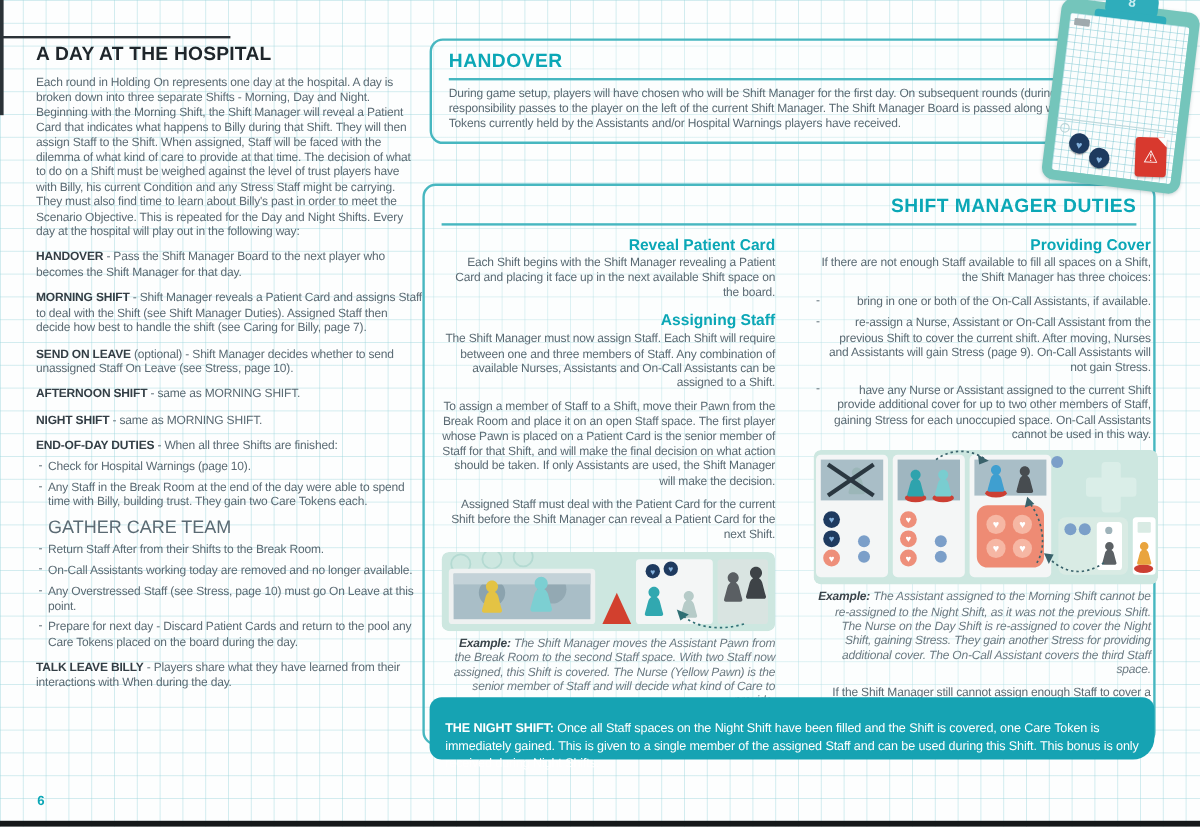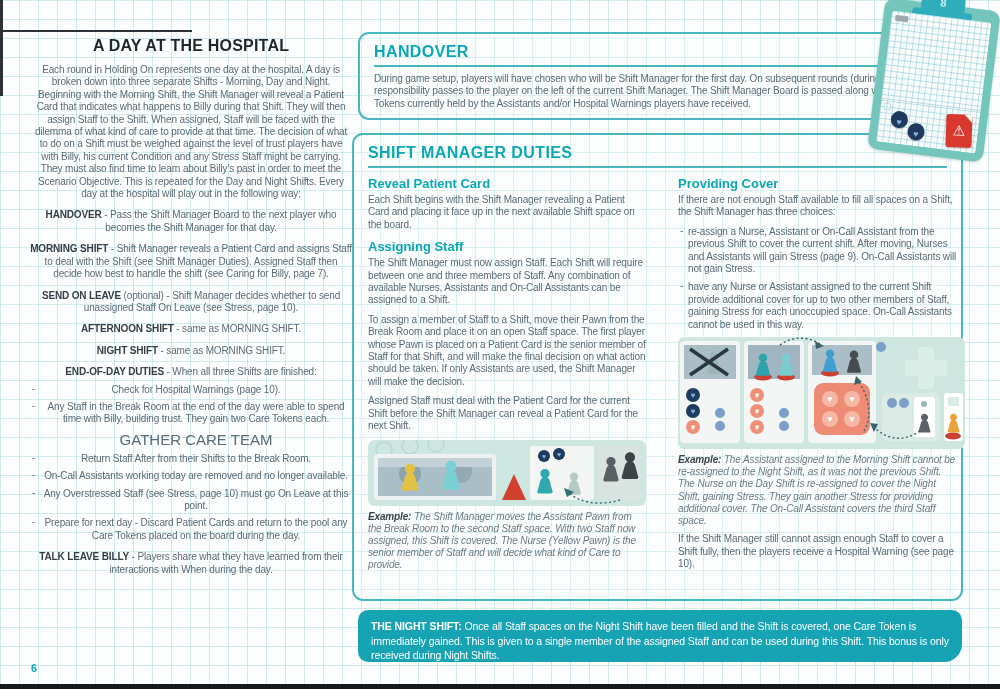--- a/index.html
+++ b/index.html
@@ -13,49 +13,49 @@
     position:relative; width:1000px; height:689px;
     background-color:#fdfefe;
     background-image:
       linear-gradient(rgba(158,214,221,.45) 1px, transparent 1px),
       linear-gradient(90deg, rgba(158,214,221,.45) 1px, transparent 1px);
     background-size:19px 19px;
   }
   
   .edge-left{ position:absolute; left:0; top:0; width:3px; height:96px; background:#2b3237; }
   .title-rule{ position:absolute; left:0; top:30px; width:192px; height:2px; background:#2b3237; }
-  .left-col{ position:absolute; left:30px; top:37px; width:322px; color:#5a6a73;text-align:center; }
+  .left-col{ position:absolute; left:30px; top:37px; width:322px; color:#5a6a73; }
   h1{ font-size:16px; font-weight:bold; color:#1f262b; letter-spacing:.2px; margin-bottom:9px; }
   .body{ font-size:10px; line-height:12.4px; letter-spacing:-0.15px; color:#5a6a73; }
   .entry{ margin-top:9px; }
   .lbl{ font-weight:bold; color:#333e45; }
   .bullets{ margin-top:2px; }
   .bullet{ position:relative; padding-left:10px; margin-top:5px; }
   .bullet::before{ content:"-"; position:absolute; left:2px; top:-1px; color:#5a6a73; }
   .subhead{ font-size:15px; letter-spacing:0; color:#5a6a73; margin-top:5px; padding-left:10px; }
   .pagenum{ position:absolute; left:31px; top:662px; font-size:11px; font-weight:bold; color:#0ba7b6; }
   .bottom-bar{ position:absolute; left:0; top:684px; width:1000px; height:5px; background:#15181a; }
   
   .box{ position:absolute; border:2px solid #47b7c0; border-radius:11px; background:rgba(253,254,254,.25); padding:7px 14px 10px; }
   .box h2{ font-size:16px; font-weight:bold; color:#0ba7b6; letter-spacing:.4px; padding:2px 0 4px; border-bottom:2px solid #47b7c0; margin:0 0 6px; }
   .handover{ left:358px; top:32px; width:604px; height:88px; }
-  .duties{ left:352px; top:133px; width:611px; height:468px; }
+  .duties{ left:352px; top:153px; width:611px; height:468px;text-align:right; }
   .cols{ display:flex; gap:32px; margin-top:2px; }
   .col{ width:281px; }
   .col h3{ font-size:13px; font-weight:bold; color:#0ba7b6; margin:8px 0 3px; }
   .col h3:first-child{ margin-top:2px; }
   .col .body{ margin-bottom:7px; }
   .col .bullet{ margin-top:0; margin-bottom:6px; }
   .caption{ font-size:10px; line-height:12.2px; letter-spacing:-0.15px; font-style:italic; color:#6b7a82; margin-top:5px; margin-bottom:6px; }
   .cap-lbl{ font-weight:bold; color:#3a444a; }
   .ex-img{ display:block; margin-top:3px; border-radius:6px; }
   
-  .nightbar{ position:absolute; left:358px; top:610px; width:604px; height:52px;
+  .nightbar{ position:absolute; left:358px; top:581px; width:604px; height:52px;
     background:#16a3b3; color:#ffffff; border-radius:10px 10px 18px 10px;
-    padding:9px 13px; font-size:10.5px; line-height:14.5px; letter-spacing:-0.1px; }
+    padding:19px 13px; font-size:10.5px; line-height:14.5px; letter-spacing:-0.1px; }
   .nb-lbl{ font-weight:bold; }
   
   .clipboard{ position:absolute; left:876px; top:4px; width:116px; height:152px;
     background:#74c5bb; border-radius:10px; transform:rotate(7deg); z-index:6;
     box-shadow:0 1px 3px rgba(40,80,80,.25); padding:12px 8px 8px; }
   .clip-tab{ position:absolute; left:36px; top:-12px; width:44px; height:20px; background:#2fadbb; border-radius:8px 8px 4px 4px; text-align:center; }
   .clip-tab span{ color:#cdeff2; font-size:11px; font-weight:bold; line-height:18px; }
   .clip-bar{ position:absolute; left:28px; top:6px; width:60px; height:8px; background:#2fadbb; border-radius:3px; }
   .paper{ position:relative; width:100%; height:100%; background-color:#fbfdfd;
     background-image:
@@ -167,20 +167,21 @@
           <path d="M252 60 C 232 66, 212 63, 201 53" fill="none" stroke="#2f6f74" stroke-width="1.4" stroke-dasharray="2,2.6"></path>
           <polygon points="196,48 206,52 199,57" fill="#2f6f74"></polygon>
         </svg>
 
         <p class="caption"><span class="cap-lbl">Example:</span><span> The Shift Manager moves the Assistant Pawn from the Break Room to the second Staff space. With two Staff now assigned, this Shift is covered. The Nurse (Yellow Pawn) is the senior member of Staff and will decide what kind of Care to provide.</span></p>
       </div>
 
       <div class="col">
         <h3>Providing Cover</h3>
         <p class="body">If there are not enough Staff available to fill all spaces on a Shift, the Shift Manager has three choices:</p>
+        <p class="body bullet">bring in one or both of the On-Call Assistants, if available.</p>
         <p class="body bullet">re-assign a Nurse, Assistant or On-Call Assistant from the previous Shift to cover the current shift. After moving, Nurses and Assistants will gain Stress (page 9). On-Call Assistants will not gain Stress.</p>
         <p class="body bullet">have any Nurse or Assistant assigned to the current Shift provide additional cover for up to two other members of Staff, gaining Stress for each unoccupied space. On-Call Assistants cannot be used in this way.</p>
 
         <svg class="ex-img" width="287" height="112" viewBox="0 0 287 112">
           <rect x="0" y="0" width="287" height="112" rx="6" fill="#cde7e0"></rect>
           <g opacity="0.8">
             <rect x="240" y="10" width="16" height="42" rx="3" fill="#def0ea"></rect>
             <rect x="227" y="23" width="42" height="16" rx="3" fill="#def0ea"></rect>
           </g>
 

